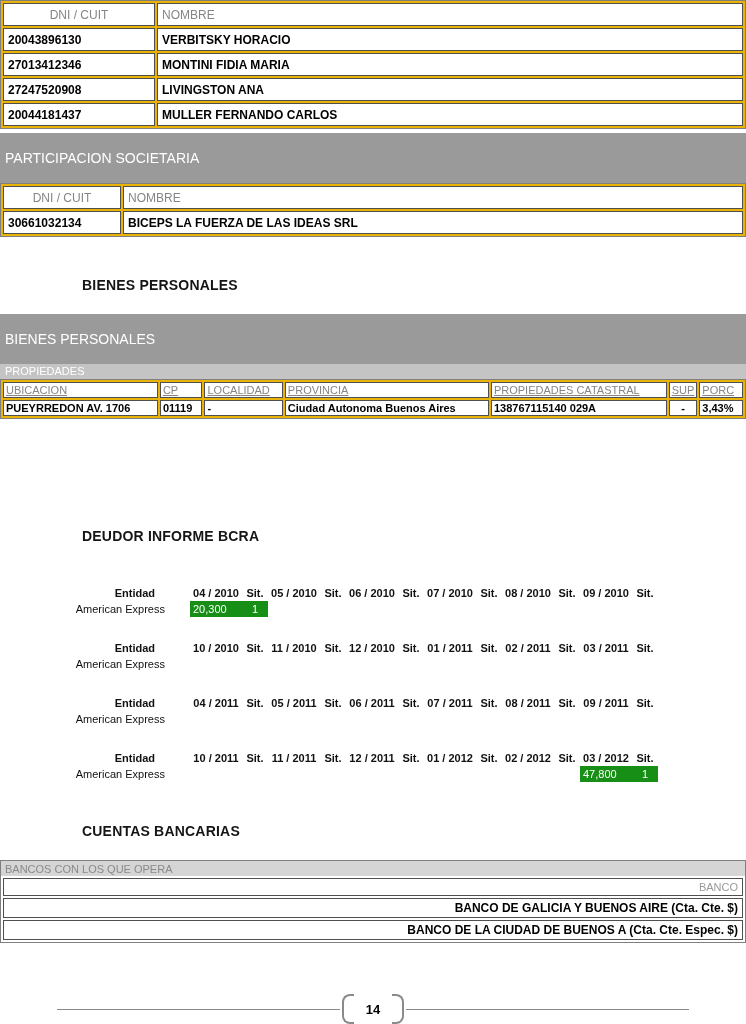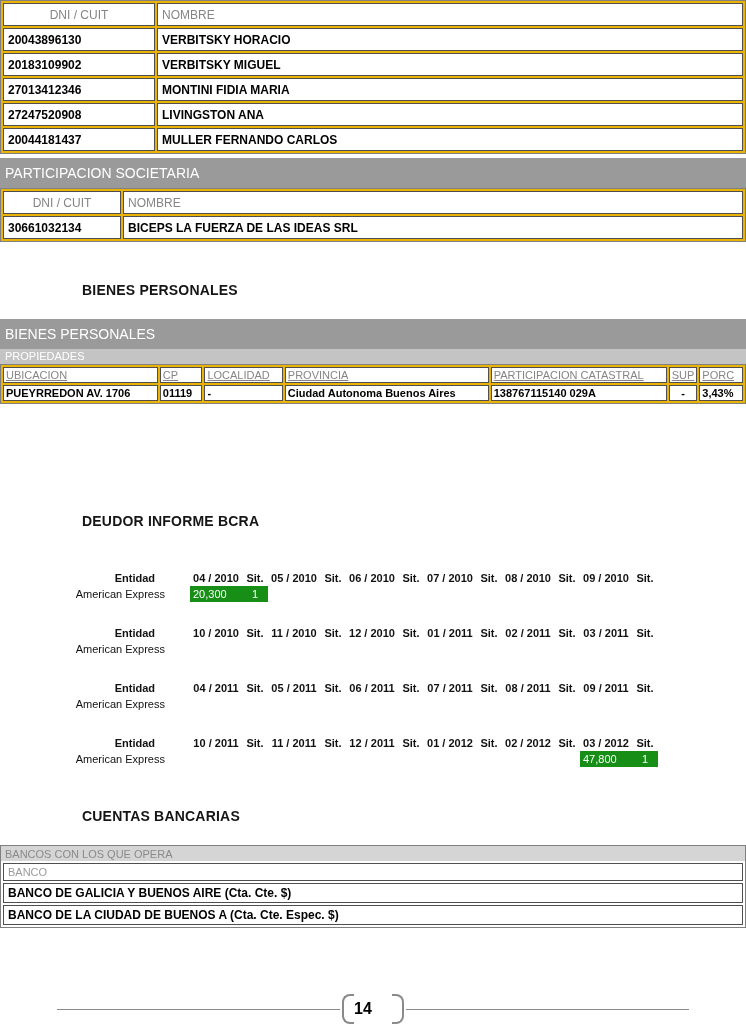--- a/index.html
+++ b/index.html
@@ -39,21 +39,21 @@
   }
   table.grid th.center{text-align:center;}
   table.grid td{font-weight:bold;color:#000;}
   .col-dni-w{width:152px;}
   .col-dni-w2{width:118px;}
 
   
   .band{
     width:100%;
     color:#fff;
-    padding:6px 5px;
+    padding:16px 5px;
   }
   .band-dark{background:var(--band-dark);font-size:14px;line-height:18px;}
   .band-sub{background:var(--band-sub);font-size:11px;line-height:13px;padding:1px 5px;}
 
   
   .heading{
     margin-left:82px;
     font-size:14px;
     font-weight:bold;
     color:#151515;
@@ -81,42 +81,42 @@
   .banks-wrap{border:1px solid var(--table-border);background:#14532d;}
   .band-banks{
     background:var(--band-banks);
     color:#8a8a8a;
     font-size:11px;
     padding:2px 4px 1px 4px;
   }
   table.banks{width:100%;border:none;border-collapse:separate;border-spacing:2px;background:#fff;}
   table.banks th, table.banks td{
     border:1px solid var(--cell-border);
-    font-size:12px;padding:2px 4px;text-align:left;background:#fff;
+    font-size:12px;padding:2px 4px;text-align:right;background:#fff;
   }
   table.banks th{color:#9a9a9a;font-weight:normal;font-size:11px;}
   table.banks td{font-weight:bold;color:#000;}
 
   
   .footer{
     position:absolute;left:57px;right:57px;top:994px;
     display:flex;align-items:center;
   }
   .rule{flex:1;border-top:1px solid #8a8a8a;}
   .bracket{width:12px;height:30px;flex:0 0 12px;}
   .bracket.bl{
     border-left:2px solid #8a8a8a;border-top:2px solid #8a8a8a;border-bottom:2px solid #8a8a8a;
     border-radius:8px 0 0 8px;margin-left:2px;
   }
   .bracket.br{
     border-right:2px solid #8a8a8a;border-top:2px solid #8a8a8a;border-bottom:2px solid #8a8a8a;
     border-radius:0 8px 8px 0;margin-right:2px;
   }
   .pagenum{
-    width:38px;font-size:16px;font-weight:bold;color:#000;
+    width:38px;text-align:center;font-size:13px;font-weight:bold;color:#000;
   }
 
   
   #participacion-band{margin-top:4px;}
   #bienes-heading{margin-top:40px;}
   #bienes-band{margin-top:21px;}
   #deudor-heading{margin-top:109px;}
   #deudor-blocks{margin-top:42px;}
   #cuentas-heading{margin-top:41px;}
   #banks-wrap{margin-top:21px;}
@@ -130,24 +130,20 @@
       <th class="col-dni-w center">DNI / CUIT</th>
       <th>NOMBRE</th>
     </tr>
   </thead>
   <tbody id="members-body">
       <tr>
         <td>20043896130</td>
         <td>VERBITSKY HORACIO</td>
       </tr>
       <tr>
-        <td>20183109902</td>
-        <td>VERBITSKY MIGUEL</td>
-      </tr>
-      <tr>
         <td>27013412346</td>
         <td>MONTINI FIDIA MARIA</td>
       </tr>
       <tr>
         <td>27247520908</td>
         <td>LIVINGSTON ANA</td>
       </tr>
       <tr>
         <td>20044181437</td>
         <td>MULLER FERNANDO CARLOS</td>
@@ -177,21 +173,21 @@
 <div class="band band-dark" id="bienes-band">BIENES PERSONALES</div>
 <div class="band band-sub">PROPIEDADES</div>
 
 <table class="grid props">
   <thead>
       <tr id="props-head-row">
         <th style="width: 159px;">UBICACION</th>
         <th style="width: 43px;">CP</th>
         <th style="width: 79px;">LOCALIDAD</th>
         <th style="width: 212px;">PROVINCIA</th>
-        <th style="width: 181px;">PARTICIPACION CATASTRAL</th>
+        <th style="width: 181px;">PROPIEDADES CATASTRAL</th>
         <th style="width: 24px;">SUP</th>
         <th style="width: 44px;">PORC</th>
       </tr>
     </thead>
   <tbody id="props-body">
       <tr>
         <td style="text-align: left;">PUEYRREDON AV. 1706</td>
         <td style="text-align: left;">01119</td>
         <td style="text-align: left;">-</td>
         <td style="text-align: left;">Ciudad Autonoma Buenos Aires</td>

